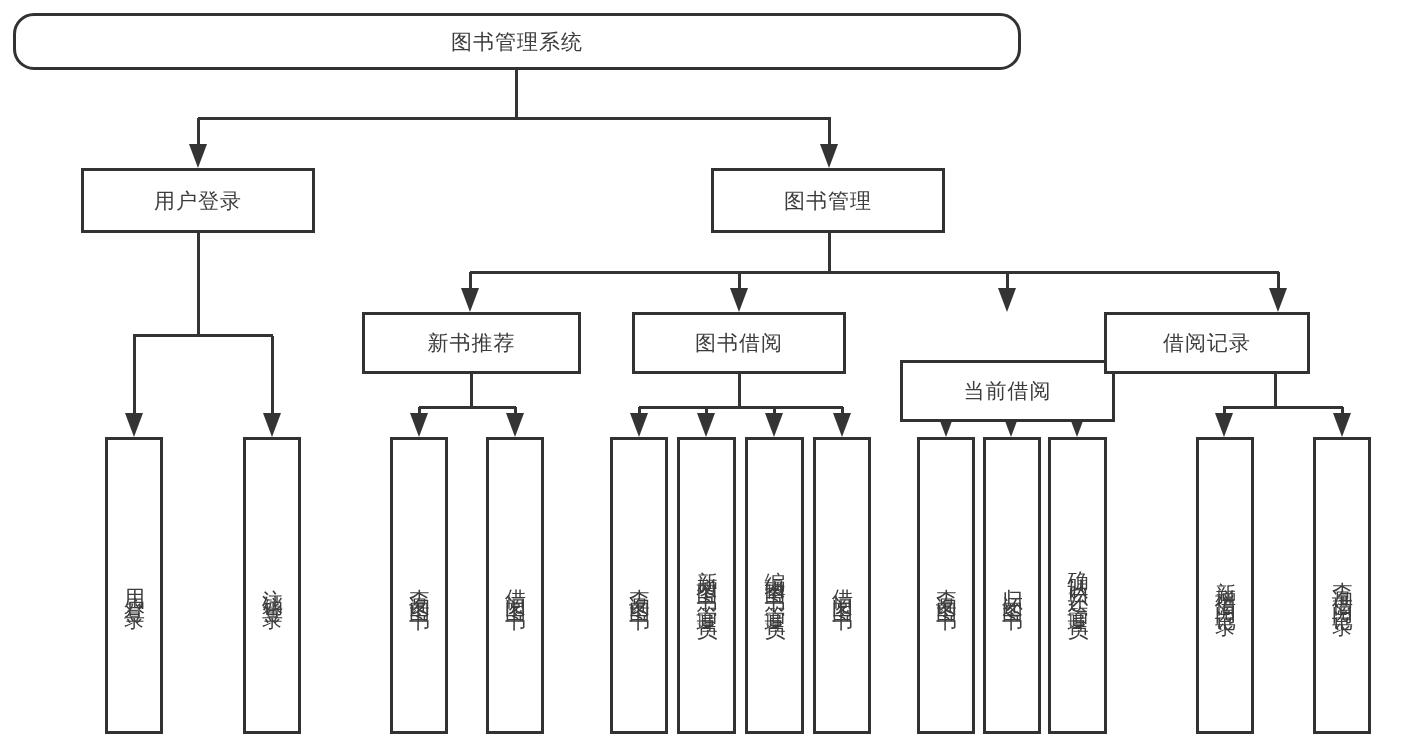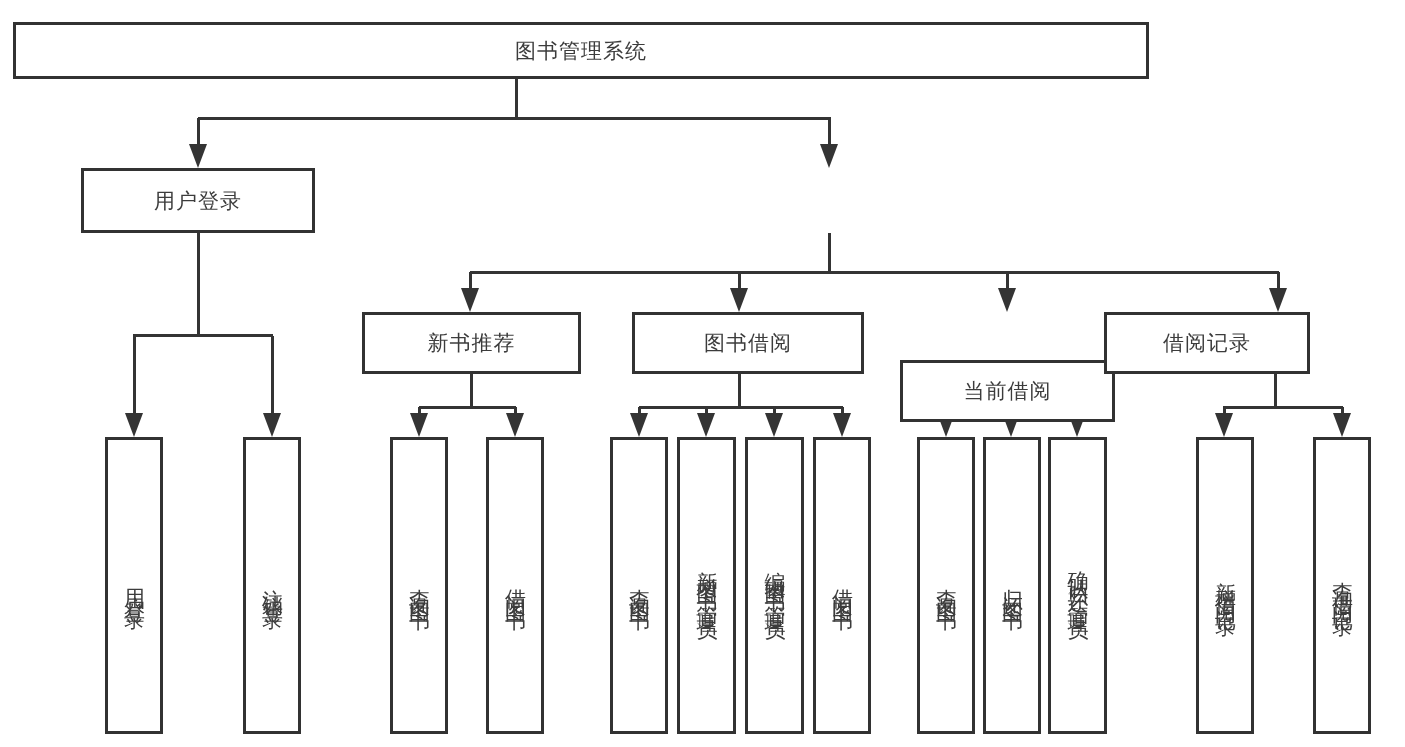--- a/index.html
+++ b/index.html
@@ -50,39 +50,42 @@
     letter-spacing:1px;
     z-index:3;
     white-space:nowrap;
   }
 </style>
 </head>
 <body>
 
 <div class="canvas">
 
-  <div class="box" style="left:13px;top:22px;width:1136px;height:57px;">
+  <div class="box" style="left:13px;top:13px;width:1008px;height:57px;border-radius:21px;">
     <span>图书管理系统</span>
   </div>
 
   <div class="vline" style="left:515px;top:70px;height:49px;"></div>
 
   <div class="hline" style="left:198px;top:117px;width:633px;"></div>
 
   <div class="arrow" style="left:189px;top:118px;height:50px;">
     <div class="shaft"></div>
     <div class="head"></div>
   </div>
   <div class="arrow" style="left:820px;top:118px;height:50px;">
     <div class="shaft"></div>
     <div class="head"></div>
   </div>
 
   <div class="box" style="left:81px;top:168px;width:234px;height:65px;">
     <span>用户登录</span>
+  </div>
+  <div class="box" style="left:711px;top:168px;width:234px;height:65px;">
+    <span>图书管理</span>
   </div>
 
   <div class="vline" style="left:197px;top:233px;height:104px;"></div>
   <div class="hline" style="left:133px;top:334px;width:140px;"></div>
   <div class="arrow" style="left:125px;top:336px;height:101px;">
     <div class="shaft"></div>
     <div class="head"></div>
   </div>
   <div class="arrow" style="left:263px;top:336px;height:101px;">
     <div class="shaft"></div>
@@ -104,21 +107,21 @@
     <div class="head"></div>
   </div>
   <div class="arrow" style="left:1269px;top:272px;height:40px;">
     <div class="shaft"></div>
     <div class="head"></div>
   </div>
 
   <div class="box" style="left:362px;top:312px;width:219px;height:62px;">
     <span>新书推荐</span>
   </div>
-  <div class="box" style="left:632px;top:312px;width:232px;height:62px;align-items:center;">
+  <div class="box" style="left:632px;top:312px;width:214px;height:62px;align-items:center;">
     <span>图书借阅</span>
   </div>
   <div class="box" style="left:900px;top:312px;width:215px;height:62px;margin-top:48px;">
     <span>当前借阅</span>
   </div>
   <div class="box" style="left:1104px;top:312px;width:206px;height:62px;">
     <span>借阅记录</span>
   </div>
 
   <div class="vline" style="left:470px;top:374px;height:35px;"></div>

